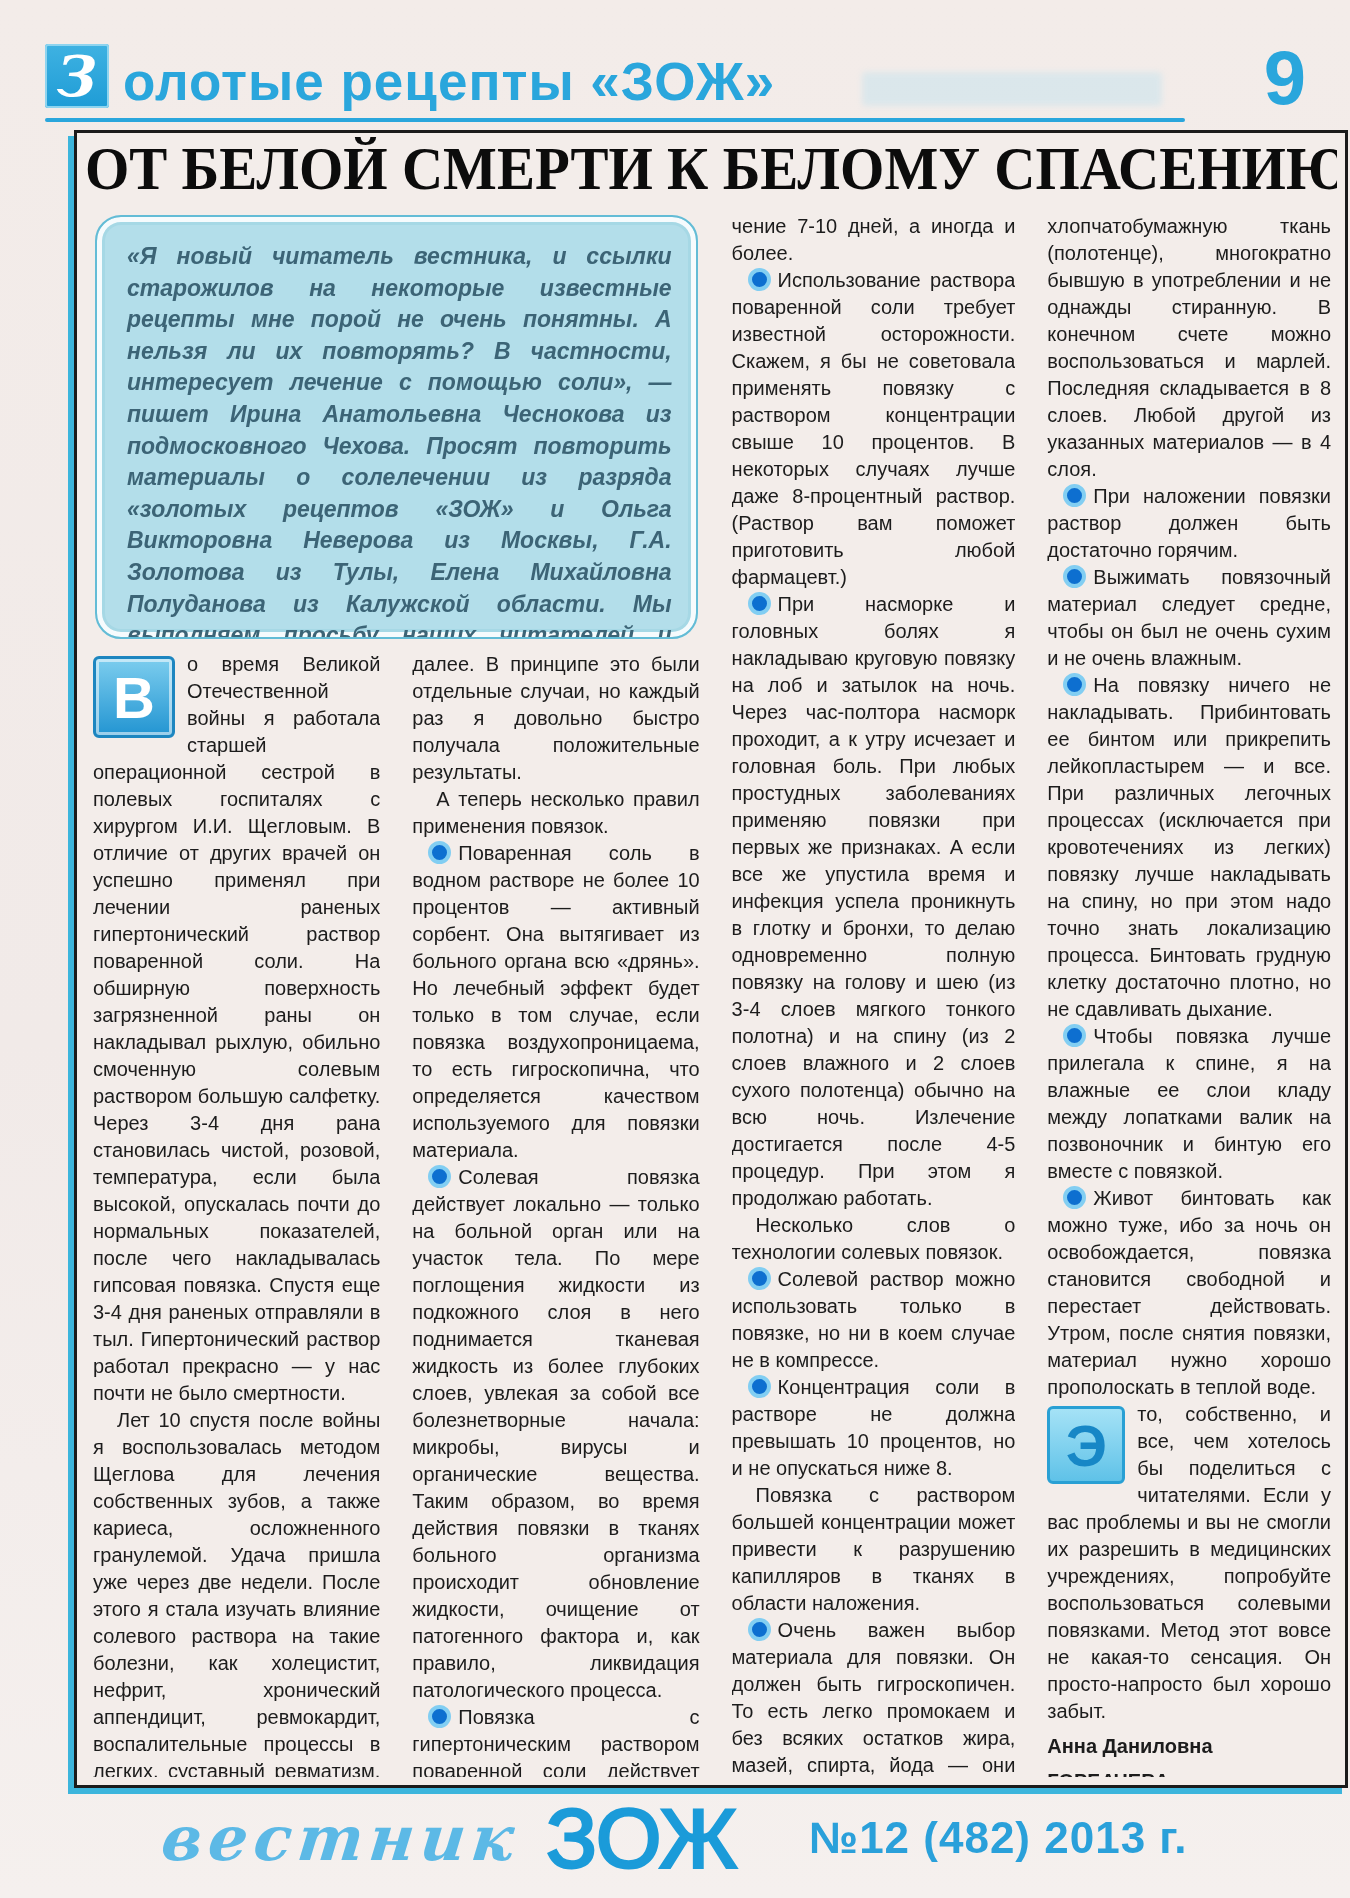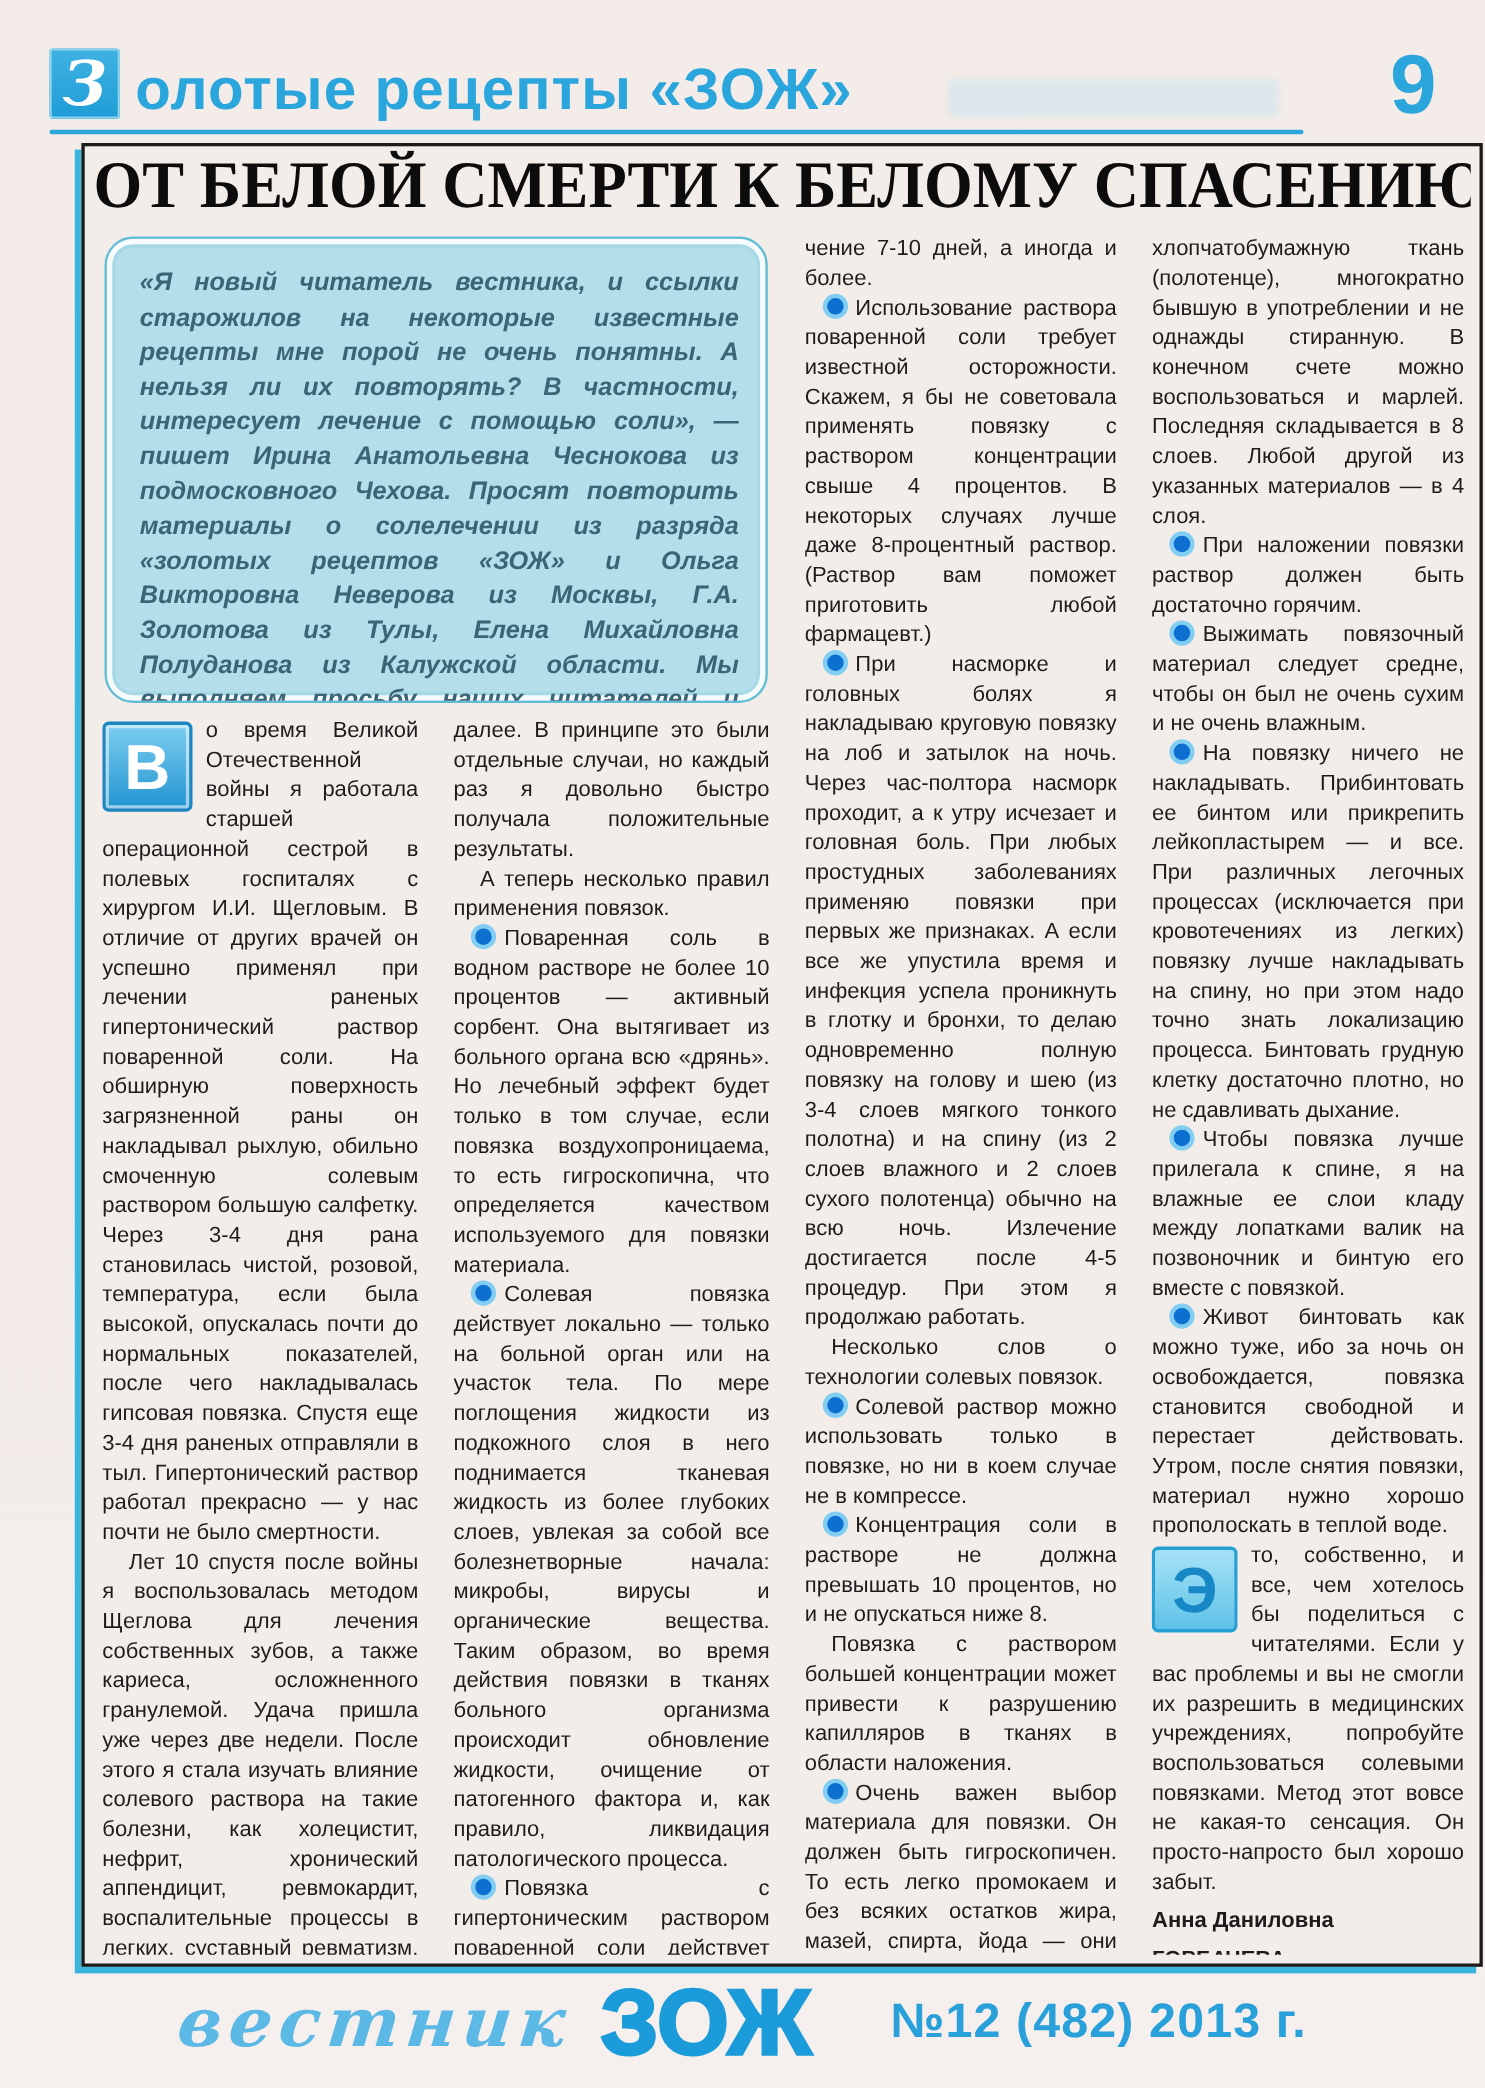--- a/index.html
+++ b/index.html
@@ -100,21 +100,21 @@
   
   .footer{
     position:absolute;left:0;right:0;bottom:12px;height:96px;
     display:flex;align-items:center;justify-content:center;gap:26px;
   }
   .logo-script{
     font-family:"DejaVu Serif",serif;font-style:italic;font-weight:bold;
     font-size:62px;color:#5cb9e6;letter-spacing:6px;transform:skewX(-6deg);
   }
   .logo-zozh{
-    font-size:84px;font-weight:bold;color:#1b9bd9;letter-spacing:0;
+    font-size:84px;font-weight:normal;color:#1b9bd9;letter-spacing:0;
     -webkit-text-stroke:3px #1b9bd9;line-height:1;
   }
   .issue{
     font-size:44px;font-weight:bold;color:#2aa0da;letter-spacing:1px;margin-left:46px;
   }
 </style>
 </head>
 <body>
 
 <div class="page">
@@ -150,21 +150,21 @@
             <p class="para bullet"><span class="dot"></span><span>Солевая повязка действует локально — только на больной орган или на участок тела. По мере поглощения жидкости из подкожного слоя в него поднимается тканевая жидкость из более глубоких слоев, увлекая за собой все болезнетворные начала: микробы, вирусы и органические вещества. Таким образом, во время действия повязки в тканях больного организма происходит обновление жидкости, очищение от патогенного фактора и, как правило, ликвидация патологического процесса.</span></p>
             <p class="para bullet"><span class="dot"></span><span>Повязка с гипертоническим раствором поваренной соли действует постепенно. Лечебный результат достигается в те-</span></p>
           </div>
         </div>
       </div>
 
       <div class="half half-right">
         <div class="cols">
           <div class="col">
             <p class="para first">чение 7-10 дней, а иногда и более.</p>
-            <p class="para bullet"><span class="dot"></span><span>Использование раствора поваренной соли требует известной осторожности. Скажем, я бы не советовала применять повязку с раствором концентрации свыше 4 процентов. В некоторых случаях лучше даже 8-процентный раствор. (Раствор вам поможет приготовить любой фармацевт.)</span></p>
+            <p class="para bullet"><span class="dot"></span><span>Использование раствора поваренной соли требует известной осторожности. Скажем, я бы не советовала применять повязку с раствором концентрации свыше 10 процентов. В некоторых случаях лучше даже 8-процентный раствор. (Раствор вам поможет приготовить любой фармацевт.)</span></p>
             <p class="para bullet"><span class="dot"></span><span>При насморке и головных болях я накладываю круговую повязку на лоб и затылок на ночь. Через час-полтора насморк проходит, а к утру исчезает и головная боль. При любых простудных заболеваниях применяю повязки при первых же признаках. А если все же упустила время и инфекция успела проникнуть в глотку и бронхи, то делаю одновременно полную повязку на голову и шею (из 3-4 слоев мягкого тонкого полотна) и на спину (из 2 слоев влажного и 2 слоев сухого полотенца) обычно на всю ночь. Излечение достигается после 4-5 процедур. При этом я продолжаю работать.</span></p>
             <p class="para">Несколько слов о технологии солевых повязок.</p>
             <p class="para bullet"><span class="dot"></span><span>Солевой раствор можно использовать только в повязке, но ни в коем случае не в компрессе.</span></p>
             <p class="para bullet"><span class="dot"></span><span>Концентрация соли в растворе не должна превышать 10 процентов, но и не опускаться ниже 8.</span></p>
             <p class="para">Повязка с раствором большей концентрации может привести к разрушению капилляров в тканях в области наложения.</p>
             <p class="para bullet"><span class="dot"></span><span>Очень важен выбор материала для повязки. Он должен быть гигроскопичен. То есть легко промокаем и без всяких остатков жира, мазей, спирта, йода — они недопустимы на коже, на которую накладывается повязка. Лучше всего использовать льняную и</span></p>
           </div>
           <div class="col">
             <p class="para first">хлопчатобумажную ткань (полотенце), многократно бывшую в употреблении и не однажды стиранную. В конечном счете можно воспользоваться и марлей. Последняя складывается в 8 слоев. Любой другой из указанных материалов — в 4 слоя.</p>
             <p class="para bullet"><span class="dot"></span><span>При наложении повязки раствор должен быть достаточно горячим.</span></p>

